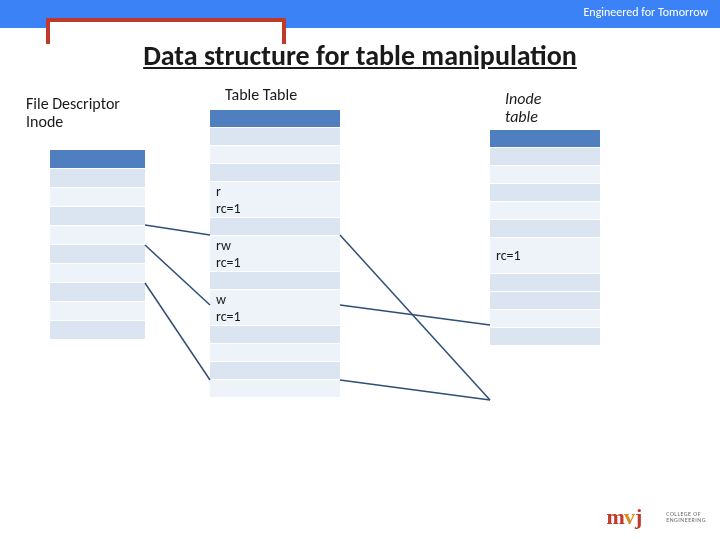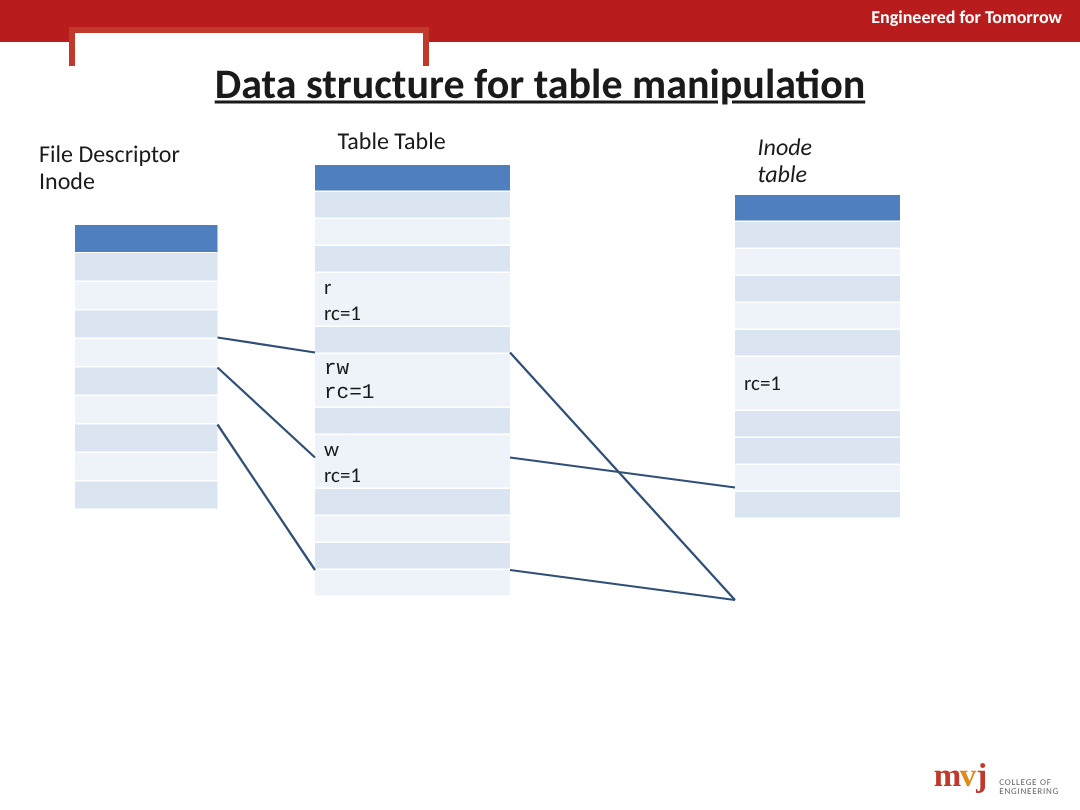--- a/index.html
+++ b/index.html
@@ -9,22 +9,21 @@
     height: 540px;
     background: #ffffff;
     font-family: "Calibri", "Segoe UI", Arial, sans-serif;
     position: relative;
     overflow: hidden;
   }
   .topbar {
     position: absolute;
     top: 0; left: 0; right: 0;
     height: 28px;
-    background: #b91c1c;
-    font-weight: bold;
+    background: #3b82f6;
   }
   .topbar .tagline {
     position: absolute;
     right: 12px;
     top: 5px;
     font-size: 12px;
     color: #ffffff;
     text-align: right;
   }
   .title-notch {
@@ -78,22 +77,22 @@
     position: absolute;
     top: 0; left: 0;
     width: 720px; height: 540px;
     pointer-events: none;
   }
   .logo {
     position: absolute;
     right: 14px;
     bottom: 10px;
     display: flex;
-    align-items: flex-end;
-    gap: 4px;
+    align-items: center;
+    gap: 20px;
   }
   .logo .m {
     font-weight: 900;
     font-size: 22px;
     color: #c0392b;
     font-family: Georgia, serif;
     letter-spacing: -1px;
   }
   .logo .v {
     font-weight: 900;
@@ -148,21 +147,21 @@
 <div id="ft" class="table" style="top:110px; left:210px; width:130px;">
     <div class="row hdr" style="height: 18px;"></div>
     <div class="row alt0" style="height: 18px;"></div>
     <div class="row alt1" style="height: 18px;"></div>
     <div class="row alt0" style="height: 18px;"></div>
     <div class="row alt1" style="height: 36px;">
       <div class="cell-text" style="white-space: pre-line;">r
 rc=1</div>
     </div>
     <div class="row alt0" style="height: 18px;"></div>
-    <div class="row alt1" style="height: 36px; font-family: Liberation Mono, monospace;">
+    <div class="row alt1" style="height: 36px;">
       <div class="cell-text" style="white-space: pre-line;">rw
 rc=1</div>
     </div>
     <div class="row alt0" style="height: 18px;"></div>
     <div class="row alt1" style="height: 36px;">
       <div class="cell-text" style="white-space: pre-line;">w
 rc=1</div>
     </div>
     <div class="row alt0" style="height: 18px;"></div>
     <div class="row alt1" style="height: 18px;"></div>

